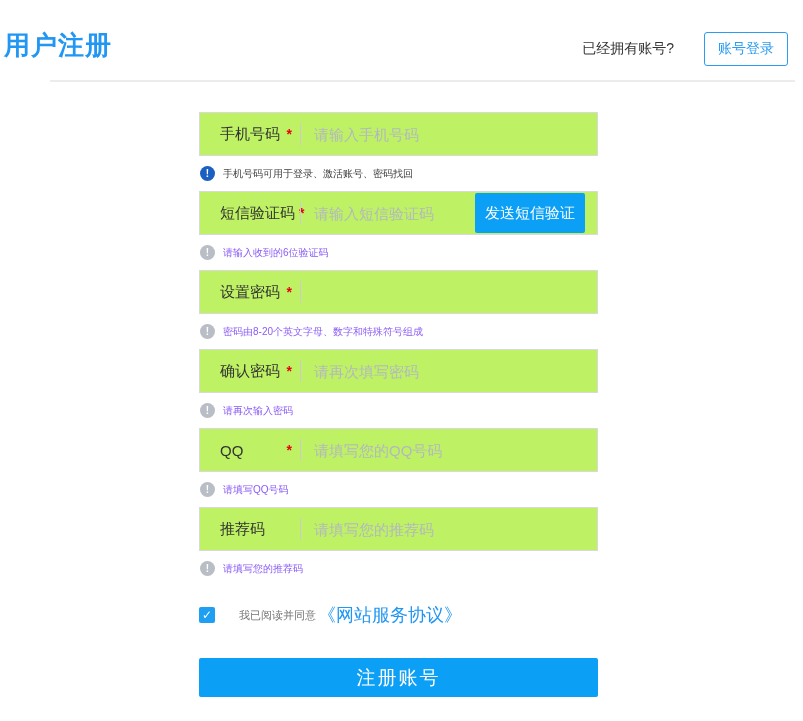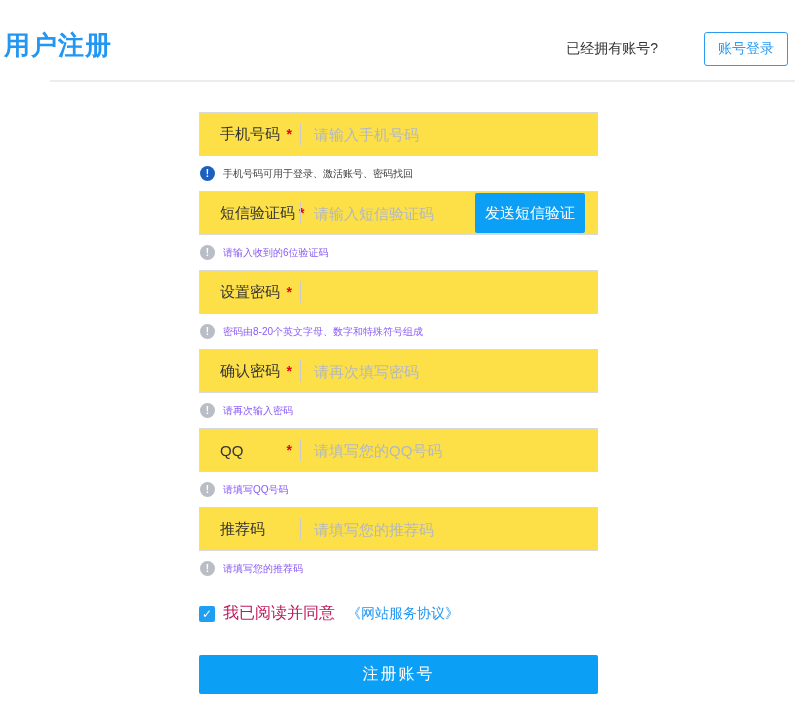--- a/index.html
+++ b/index.html
@@ -8,30 +8,30 @@
 
   
   .header { position:relative; height:81px; }
   .page-title { position:absolute; left:4px; top:28px; font-size:26px;
     font-weight:700; color:#2196f3; letter-spacing:1px; }
   .header-right { position:absolute; right:15px; top:32px; display:flex;
     align-items:center; gap:30px; }
   .have-account { font-size:14px; color:#333; }
   .login-btn { background:#fff; border:1px solid #2b9cf3; color:#2b9cf3;
     font-size:14px; padding:7px 13px; border-radius:3px; cursor:pointer;
-    font-family:inherit;margin-left:16px; }
+    font-family:inherit; }
   .header-divider { position:absolute; top:80px; left:50px; right:8px;
     height:2px; background:#ececec; }
 
   
   .form-wrap { width:399px; margin:31px 0 0 199px; }
 
   .field-group { margin-bottom:0; }
   .input-row { position:relative; display:flex; align-items:center;
-    height:44px; border:1px solid #d9d9d9; background:#fde047; }
+    height:44px; border:1px solid #d9d9d9; background:#bef264; }
   .label-wrap { display:flex; align-items:center; justify-content:space-between;
     width:92px; padding-left:20px; flex:none; }
   .label { font-size:15px; color:#333; white-space:nowrap; }
   .req { color:#e60012; font-size:14px; font-weight:bold; margin-left:4px; }
   .req.hidden { visibility:hidden; }
   .sep { width:1px; height:22px; background:#ccc; margin-left:8px; flex:none; }
   .field-input { flex:1; min-width:0; border:none; outline:none; height:100%;
     padding-left:13px; font-size:15px; color:#333; background:transparent;
     font-family:inherit; }
   .field-input::placeholder { color:#b3b8bf; opacity:1; }
@@ -48,28 +48,28 @@
   .hint-primary .hint-text { color:#3d3d3d; }
   .hint-muted .hint-icon { background:#b9bdc5; }
   .hint-muted .hint-text { color:#8b5cf6; }
 
   
   .agree-row { display:flex; align-items:center; margin-top:17px; }
   .checkbox { width:16px; height:16px; background:#1e9ff2; border-radius:2px;
     display:inline-flex; align-items:center; justify-content:center;
     cursor:pointer; flex:none; }
   .check-glyph { color:#fff; font-size:12px; font-weight:bold; line-height:1; }
-  .agree-text { margin-left:8px; font-size:16px; color:#be185d; }
-  .terms-link { font-size:14px; color:#2196f3; text-decoration:none;
-    margin-left:12px; cursor:pointer; }
+  .agree-text { margin-left:24px; font-size:11px; color:#737373; }
+  .terms-link { font-size:18px; color:#2196f3; text-decoration:none;
+    margin-left:2px; cursor:pointer; }
 
   
   .submit-btn { display:block; width:100%; height:39px; margin-top:31px;
     background:#0b9ff5; color:#fff; border:none; border-radius:2px;
-    font-size:16px; letter-spacing:2px; cursor:pointer; font-family:inherit; }
+    font-size:19px; letter-spacing:2px; cursor:pointer; font-family:inherit; }
 </style>
 </head>
 <body>
 
 <div class="header">
   <div class="page-title">用户注册</div>
   <div class="header-right">
     <span class="have-account">已经拥有账号?</span>
     <button class="login-btn">账号登录</button>
   </div>

